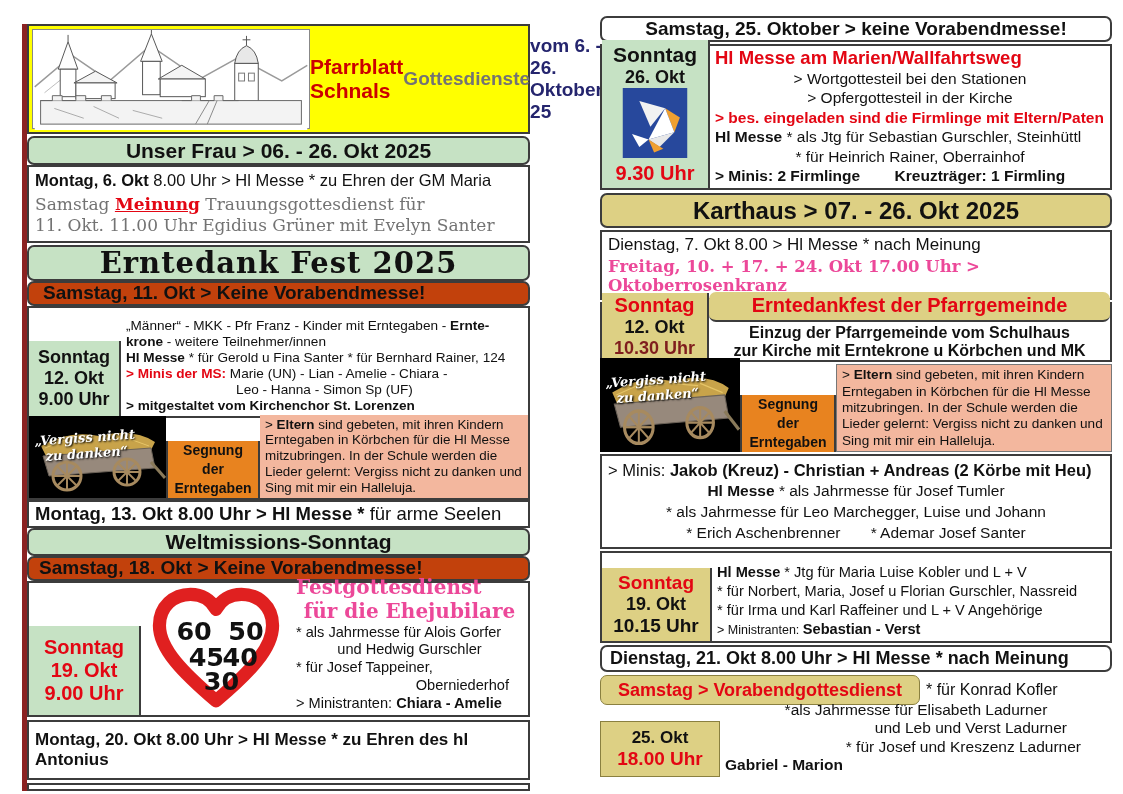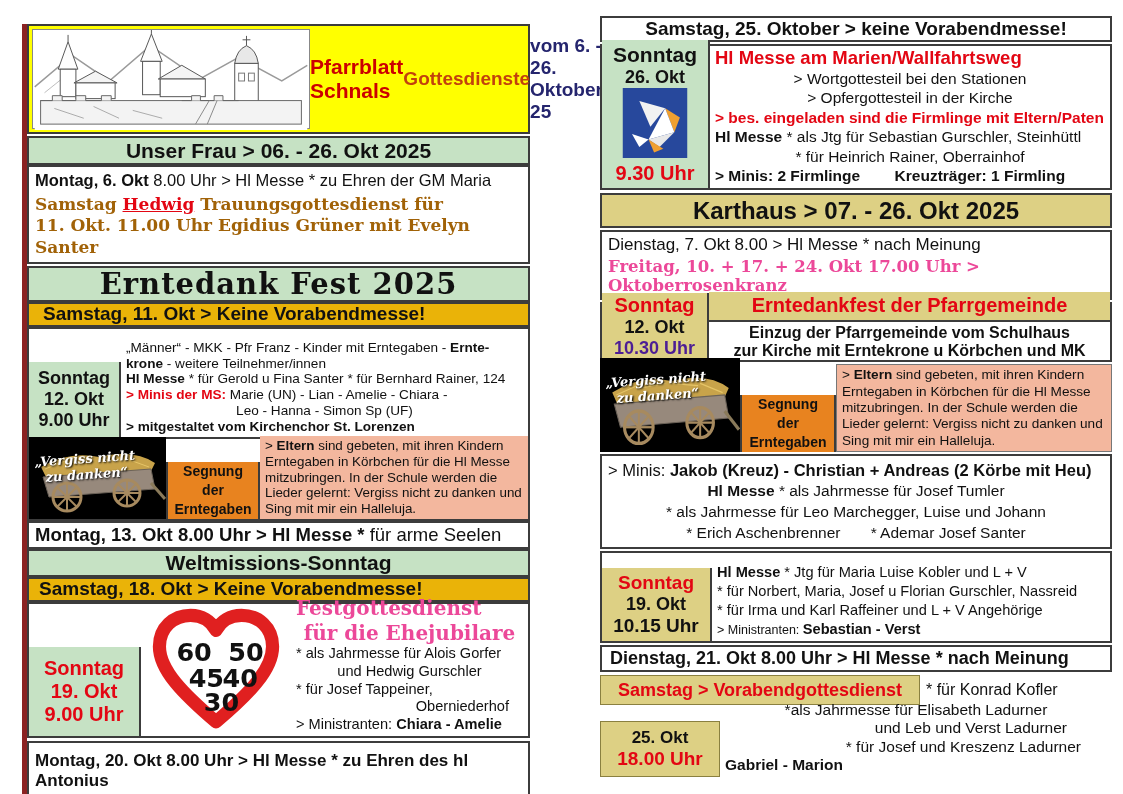--- a/index.html
+++ b/index.html
@@ -2,35 +2,35 @@
 <html><head>
 <meta charset="utf-8">
 <style>
   html,body{margin:0;padding:0;background:#fff;}
   .page{position:relative;width:1123px;height:794px;background:#fff;overflow:hidden;
         font-family:"Liberation Sans",sans-serif;color:#111;}
   .col{position:absolute;display:flex;flex-direction:column;}
   .col-left{left:22px;top:24px;width:503px;border-left:5px solid #8b2222;}
   .col-right{left:600px;top:16px;width:512px;}
   .bx{border:2px solid #3c3c3c;background:#fff;box-sizing:border-box;}
-  .band{display:flex;align-items:center;justify-content:center;font-weight:700;}
+  .band{display:flex;align-items:center;justify-content:center;font-weight:700;border-radius:7px;}
   .green{background:#c6e2c4;}
-  .gray{background:#eab308;}
+  .gray{background:#c2410c;}
   .gold{background:#ddd084;}
   .orangebg{background:#e8831f;}
   .salmon{background:#f3b79e;}
   .mt2{margin-top:2px;} .mt3{margin-top:3px;}
   .b{font-weight:700;}
   .rb{color:#e30613;font-weight:700;}
   .sm{font-size:12.5px;}
   .row{display:flex;align-items:flex-end;}
   .cell-day{display:flex;flex-direction:column;align-items:center;justify-content:space-around;
             box-sizing:border-box;border-right:2px solid #3c3c3c;}
   .serif{font-family:"DejaVu Serif","Liberation Serif",serif;}
-  .orange-line{color:#a16207;font-weight:700;font-family:"DejaVu Serif","Liberation Serif",serif;}
+  .orange-line{color:#737373;font-weight:400;font-family:"DejaVu Serif","Liberation Serif",serif;}
   .svr{color:#e30613;font-weight:700;text-decoration:underline;font-family:"DejaVu Serif","Liberation Serif",serif;}
   .redserif{color:#ec4899;font-weight:700;font-family:"DejaVu Serif","Liberation Serif",serif;}
   .lines{padding:2px 5px;line-height:1.2;}
   .ctr{text-align:center;}
   .hdr{display:flex;background:#ffff00;padding:3px;height:110px;box-sizing:border-box;border:2px solid #3c3c3c;}
   .hdr-txt{flex:1;display:flex;flex-direction:row;align-items:center;justify-content:center;line-height:1.15;}
   .wagon{position:relative;background:#000;}
   .wagon-cap{position:absolute;top:14px;left:6px;color:#fff;font-weight:700;font-style:italic;
              font-family:"DejaVu Serif","Liberation Serif",serif;font-size:13px;line-height:1.2;
              transform:rotate(-4deg);text-shadow:1px 1px 2px #000;}
@@ -68,32 +68,32 @@
           <rect x="218" y="44" width="6" height="8" fill="none" stroke="#777"></rect>
           <rect x="6" y="72" width="266" height="24" fill="#f3f3f3" stroke="#666"></rect>
           <path d="M6,72 h12 v-5 h10 v5 h14 v-5 h10 v5 h16 v-5 h10 v5" stroke="#666" fill="#f3f3f3"></path>
           <path d="M150,72 h10 v-5 h9 v5 h14 v-5 h9 v5 h16" stroke="#666" fill="#f3f3f3"></path>
           <path d="M178,72 l-14,24 M186,72 l-10,24" stroke="#888" fill="none"></path>
           <path d="M20,80 l30,10 M60,78 l26,12 M100,82 l30,8" stroke="#aaa" fill="none"></path>
         </svg>
       </div>
       <div class="hdr-txt">
         <div style="font-size:21px;font-weight:700;color:#cc0000;">Pfarrblatt Schnals</div>
-        <div style="font-size:19px;font-weight:700;color:#c2410c;">Gottesdienste</div>
+        <div style="font-size:19px;font-weight:700;color:#737373;">Gottesdienste</div>
         <div style="font-size:19px;font-weight:700;color:#25256e;">vom 6. - 26. Oktober 25</div>
         <div style="font-size:15px;font-weight:700;color:#1515c0;">Pfr Franz Tel &gt; 340 56 48 608</div>
         <div style="font-size:12.5px;font-weight:700;color:#1515c0;">E-mail: messner.franz@rolmail.net</div>
       </div>
     </div>
 
     <div class="bx band green mt2" style="height:29px;font-size:21px;">Unser Frau &gt; 06. - 26. Okt 2025</div>
 
     <div class="bx lines" style="padding:4px 6px;">
       <div style="font-size:16.5px;"><span class="b">Montag, 6. Okt </span><span>8.00 Uhr &gt; Hl Messe * zu Ehren der GM Maria</span></div>
-      <div style="font-size:17px;margin-top:3px;"><span class="orange-line">Samstag </span><span class="svr">Hedwig</span><span class="orange-line">      Trauungsgottesdienst für</span></div>
+      <div style="font-size:17px;margin-top:3px;"><span class="orange-line">Samstag </span><span class="svr">Meinung</span><span class="orange-line">      Trauungsgottesdienst für</span></div>
       <div style="font-size:17px;"><span class="orange-line">11. Okt. 11.00 Uhr Egidius Grüner mit Evelyn Santer</span></div>
     </div>
 
     <div class="bx band green mt2 serif" style="height:36px;font-size:29px;letter-spacing:1px;">Erntedank Fest 2025</div>
 
     <div class="bx band gray" style="height:25px;font-size:19px;justify-content:flex-start;padding-left:14px;">Samstag, 11. Okt &gt; Keine Vorabendmesse!</div>
 
     <div class="bx row" style="height:112px;">
       <div class="cell-day green" style="width:92px;font-size:18px;font-weight:700;padding:6px 0;">
         <div>Sonntag</div>
@@ -225,21 +225,21 @@
 
     <div class="bx mt2" style="padding:3px 6px;">
       <div style="font-size:17px;">Dienstag, 7. Okt  8.00 &gt; Hl Messe * nach Meinung</div>
       <div class="redserif" style="font-size:16.5px;margin-top:2px;">Freitag, 10. +  17. + 24. Okt 17.00 Uhr &gt; Oktoberrosenkranz</div>
     </div>
 
     <div class="bx row mt2" style="height:60px;">
       <div class="cell-day gold" style="width:107px;padding:1px 0;">
         <div style="font-size:20px;font-weight:700;color:#e30613;">Sonntag</div>
         <div style="font-size:18px;font-weight:700;">12. Okt</div>
-        <div style="font-size:18px;font-weight:700;color:#4c1d95;">10.30 Uhr</div>
+        <div style="font-size:18px;font-weight:700;color:#7f1d1d;">10.30 Uhr</div>
       </div>
       <div style="flex:1;display:flex;flex-direction:column;">
         <div class="gold band" style="height:28px;font-size:20px;color:#e30613;border-bottom:2px solid #3c3c3c;">Erntedankfest der Pfarrgemeinde</div>
         <div class="ctr" style="font-size:16px;font-weight:700;line-height:1.2;padding-top:1px;">Einzug der Pfarrgemeinde vom Schulhaus</div>
         <div class="ctr" style="font-size:16px;font-weight:700;">zur Kirche mit Erntekrone u Körbchen  und MK</div>
       </div>
     </div>
 
     <div class="row" style="height:90px;">
       <div class="wagon" style="width:140px;">

